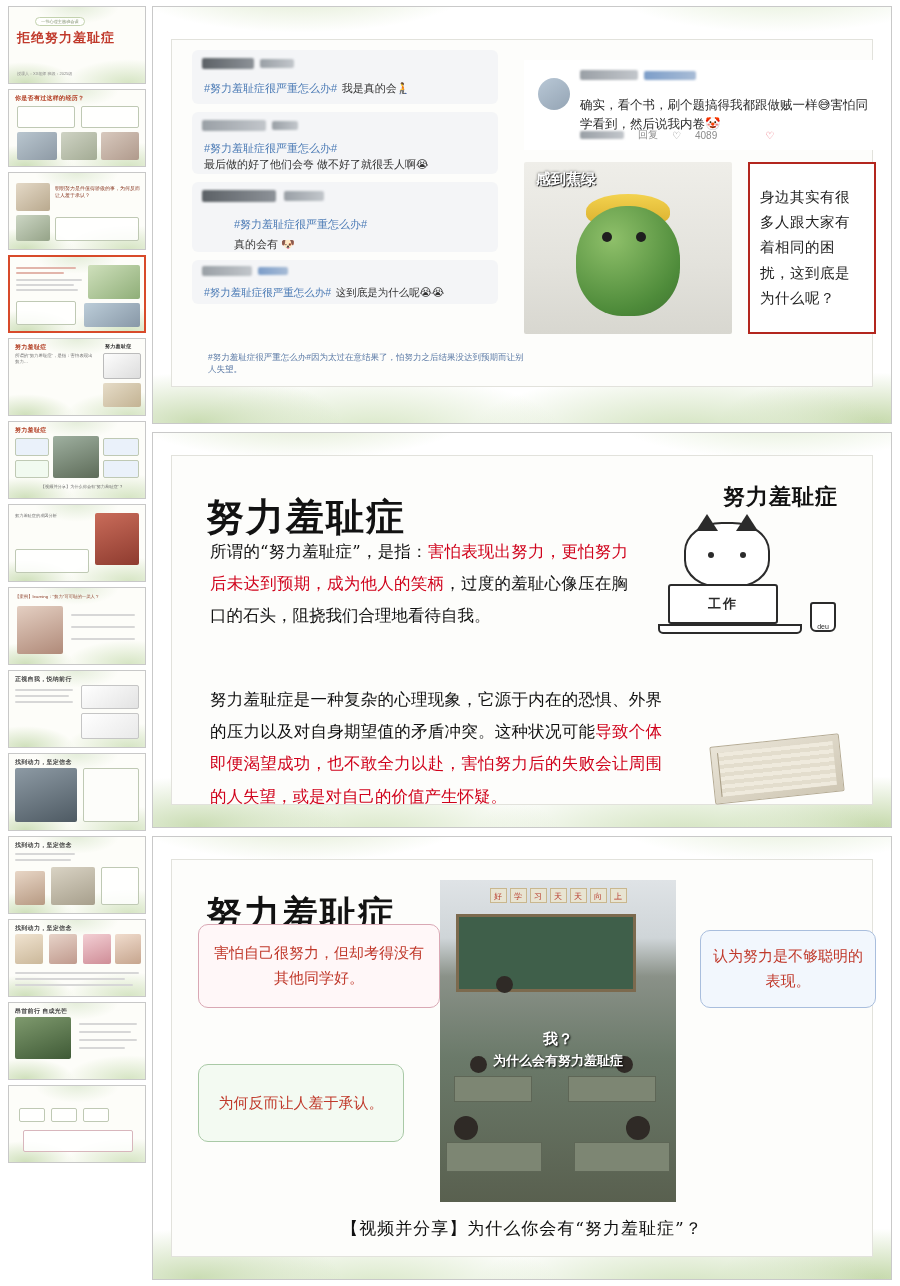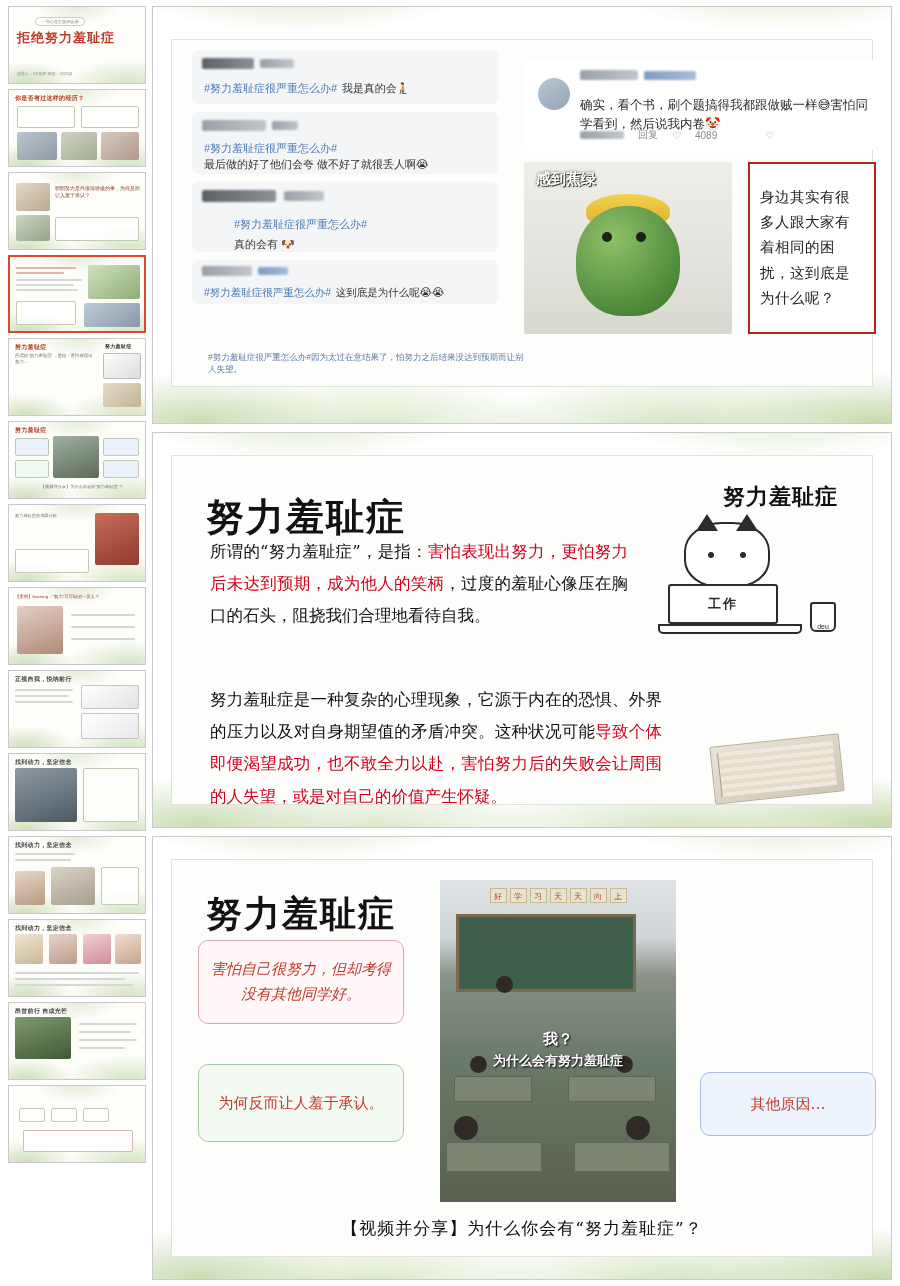--- a/index.html
+++ b/index.html
@@ -745,27 +745,27 @@
         <div class="cr-head" style="left:30px;top:176px;"></div>
         <div class="cr-head" style="left:176px;top:176px;"></div>
         <div class="cr-head" style="left:14px;top:236px;width:24px;height:24px;"></div>
         <div class="cr-head" style="left:186px;top:236px;width:24px;height:24px;"></div>
         <div class="cr-caption">
           <span>我？</span>
           <small>为什么会有努力羞耻症</small>
         </div>
       </div>
 
-      <div class="bubble pinkish" style="left:26px;top:80px;width:206px;height:84px;font-style:italic;">
+      <div class="bubble pinkish" style="left:26px;top:64px;width:242px;height:84px;">
         <span>害怕自己很努力，但却考得没有其他同学好。</span>
       </div>
       <div class="bubble greenish" style="left:26px;top:204px;width:206px;height:78px;">
         <span>为何反而让人羞于承认。</span>
       </div>
-      <div class="bubble blue2" style="left:528px;top:212px;width:176px;height:64px;">
-        <span>其他原因…</span>
+      <div class="bubble bluish" style="left:528px;top:70px;width:176px;height:78px;">
+        <span>认为努力是不够聪明的表现。</span>
       </div>
 
       <div class="s3-foot">【视频并分享】为什么你会有“努力羞耻症”？</div>
     </div>
   </div>
 
 </div>
 
 </body></html>

